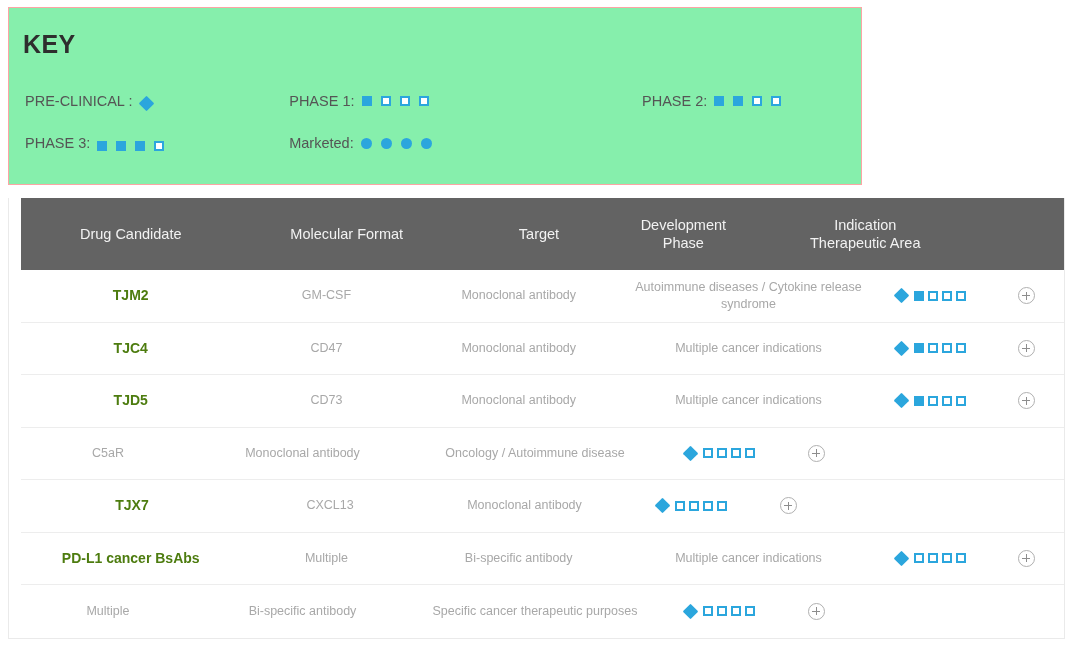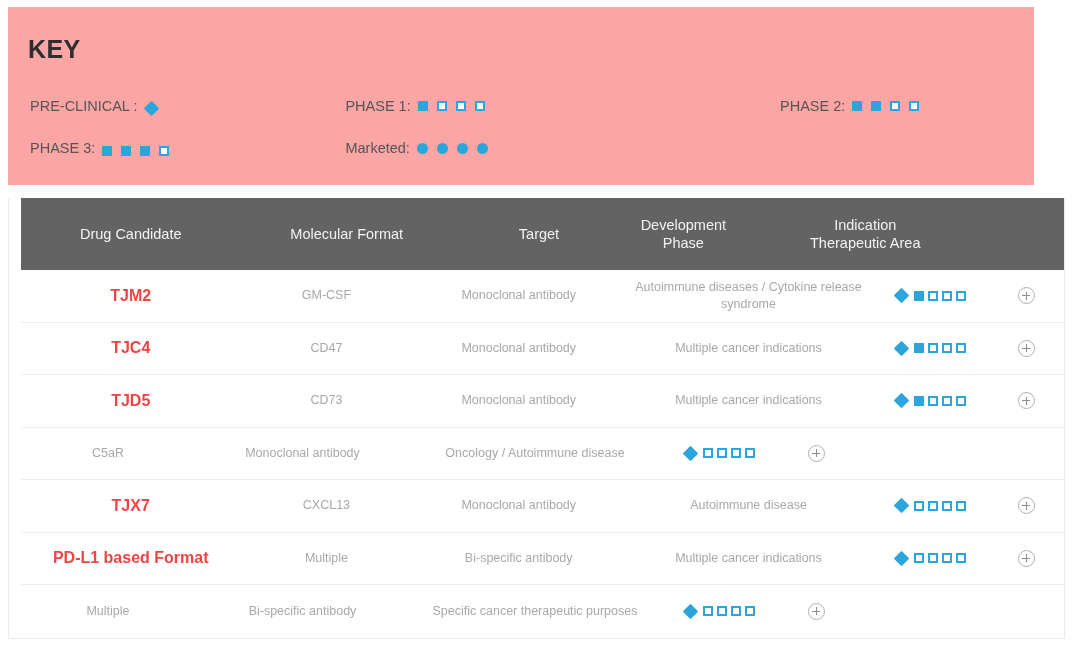--- a/index.html
+++ b/index.html
@@ -18,24 +18,24 @@
     height: 652px;
     overflow: hidden;
     background: #ffffff;
   }
 
   
   .key-panel {
     position: absolute;
     left: 8px;
     top: 7px;
-    width: 1026px;
+    width: 854px;
     height: 178px;
-    border: 6px solid #fca5a5;
-    background: #fca5a5;
+    border: 1px solid #fca5a5;
+    background: #86efac;
   }
   .key-title {
     position: absolute;
     left: 14px;
     top: 22px;
     font-size: 25px;
     font-weight: bold;
     color: #2e2e2e;
     letter-spacing: 0.4px;
   }
@@ -131,23 +131,23 @@
 
   
   .col-drug   { width: 222px; }
   .col-target { width: 174px; }
   .col-format { width: 215px; }
   .col-ind    { width: 250px; }
   .col-phase  { width: 118px; }
   .col-plus   { width: 76px; }
 
   .td.col-drug {
-    color: #ef4444;
+    color: #4d7c0f;
     font-weight: bold;
-    font-size: 16px;
+    font-size: 14px;
   }
 
   .phase-marks {
     display: flex;
     align-items: center;
     justify-content: center;
   }
   .phase-marks .mk { margin-right: 4px; }
   .phase-marks .mk:last-child { margin-right: 0; }
   .phase-marks .mk-diamond { margin-right: 7px; margin-left: 1px; }
@@ -311,36 +311,35 @@
             </div>
           </div>
           <div class="td col-plus plus-btn">
             <span class="plus-circle"></span>
           </div>
         </div>
         <div class="tr">
           <div class="td col-drug">TJX7</div>
           <div class="td col-target">CXCL13</div>
           <div class="td col-format">Monoclonal antibody</div>
-          <div class="td col-ind">Autoimmune disease</div>
-          <div class="td col-phase">
-            <div class="phase-marks">
-              <span class="mk mk-diamond"></span>
-              <span class="mk mk-sq-open"></span>
-              <span class="mk mk-sq-open"></span>
-              <span class="mk mk-sq-open"></span>
-              <span class="mk mk-sq-open"></span>
-            </div>
-          </div>
-          <div class="td col-plus plus-btn">
-            <span class="plus-circle"></span>
-          </div>
-        </div>
-        <div class="tr">
-          <div class="td col-drug">PD-L1 based Format</div>
+          <div class="td col-phase">
+            <div class="phase-marks">
+              <span class="mk mk-diamond"></span>
+              <span class="mk mk-sq-open"></span>
+              <span class="mk mk-sq-open"></span>
+              <span class="mk mk-sq-open"></span>
+              <span class="mk mk-sq-open"></span>
+            </div>
+          </div>
+          <div class="td col-plus plus-btn">
+            <span class="plus-circle"></span>
+          </div>
+        </div>
+        <div class="tr">
+          <div class="td col-drug">PD-L1 cancer BsAbs</div>
           <div class="td col-target">Multiple</div>
           <div class="td col-format">Bi-specific antibody</div>
           <div class="td col-ind">Multiple cancer indications</div>
           <div class="td col-phase">
             <div class="phase-marks">
               <span class="mk mk-diamond"></span>
               <span class="mk mk-sq-open"></span>
               <span class="mk mk-sq-open"></span>
               <span class="mk mk-sq-open"></span>
               <span class="mk mk-sq-open"></span>

